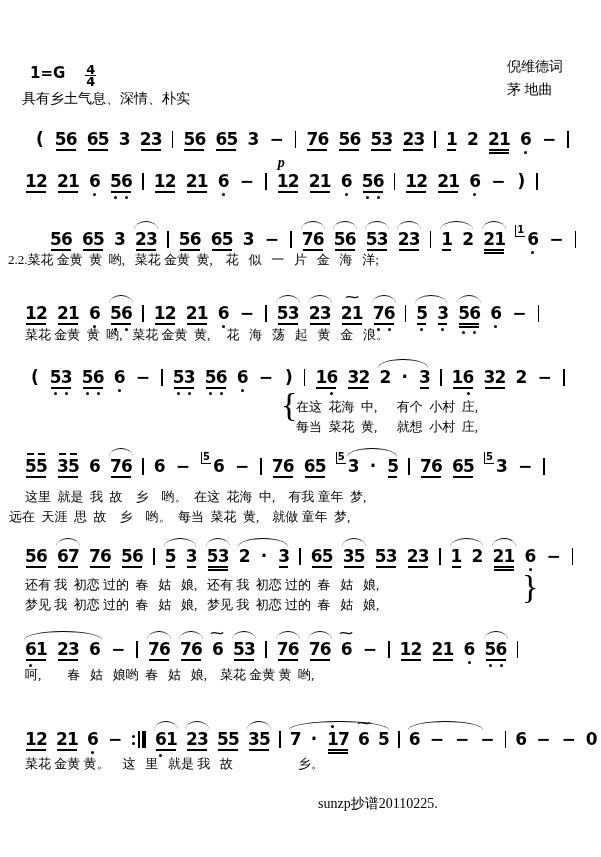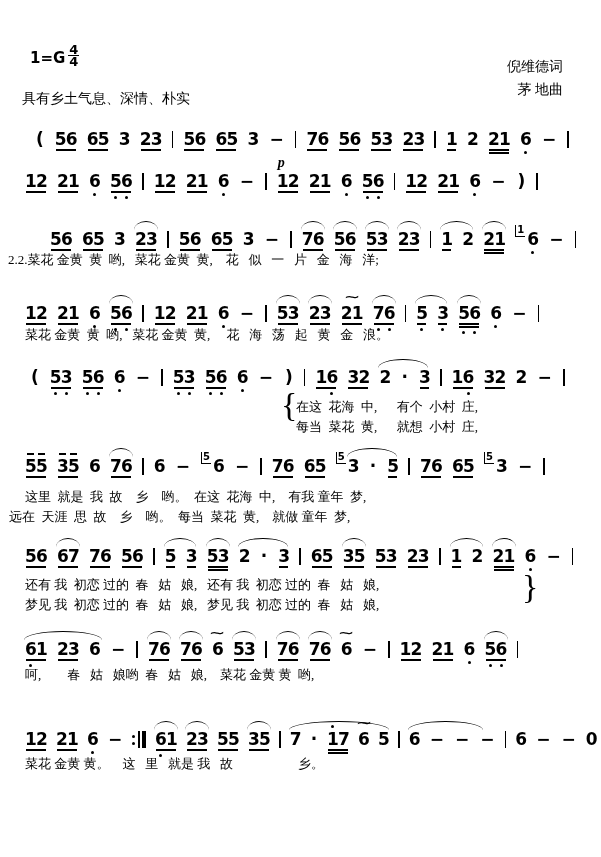--- a/index.html
+++ b/index.html
@@ -1,25 +1,25 @@
 <!DOCTYPE html>
 <html><head>
 <meta charset="utf-8">
 <style>
   html,body{margin:0;padding:0;background:#fff;}
   #page{position:relative;width:601px;height:857px;background:#ffffff;overflow:hidden;
         font-family:"Liberation Serif",serif;color:#000;}
   
   #title{position:absolute;top:16px;left:0;width:100%;text-align:center;
          font-size:28px;font-weight:bold;letter-spacing:9px;}
-  #keysig{position:absolute;left:30px;top:44px;display:flex;align-items:flex-end;gap:3px;
+  #keysig{position:absolute;left:30px;top:64px;display:flex;align-items:flex-start;gap:20px;
           font-family:"DejaVu Sans",sans-serif;font-weight:bold;font-size:15px;}
   .frac{display:inline-flex;flex-direction:column;align-items:center;font-size:13px;line-height:11px;}
   .frac .num{border-bottom:1.6px solid #000;padding:0 1px;}
-  #credits{position:absolute;right:38px;top:55px;text-align:right;font-size:14px;line-height:23px;}
+  #credits{position:absolute;right:38px;top:55px;text-align:left;font-size:14px;line-height:23px;}
   #expression{position:absolute;left:22px;top:90px;font-size:14px;}
   
   .system{position:absolute;display:flex;align-items:flex-end;gap:10px;height:21px;white-space:nowrap;}
   .tok{position:relative;display:inline-flex;align-items:flex-end;}
   .stack{position:relative;display:inline-flex;align-items:flex-end;}
   .ch{display:inline-block;width:11px;text-align:center;font-weight:bold;font-size:17px;line-height:19px;
       font-family:"DejaVu Sans",sans-serif;}
   .ch.sym{width:auto;padding:0 1px;}
   .ul{position:absolute;left:1px;right:1px;height:1.6px;background:#000;}
   .dotb,.dota,.rdot{position:absolute;width:3px;height:3px;border-radius:50%;background:#000;}
@@ -1278,13 +1278,14 @@
           </div>
         </div>
       </div>
       <div class="lyric" style="left: 25px; top: 755px;">菜花 金黄 黄。    这   里   就是 我   故                    乡。</div>
     </div>
 
   <div class="brace" style="left:281px;top:388px;">{</div>
   <div class="brace" style="left:522px;top:570px;">}</div>
 
 
+  <div id="footer">sunzp抄谱20110225.</div>
 </div>
 
 </body></html>

